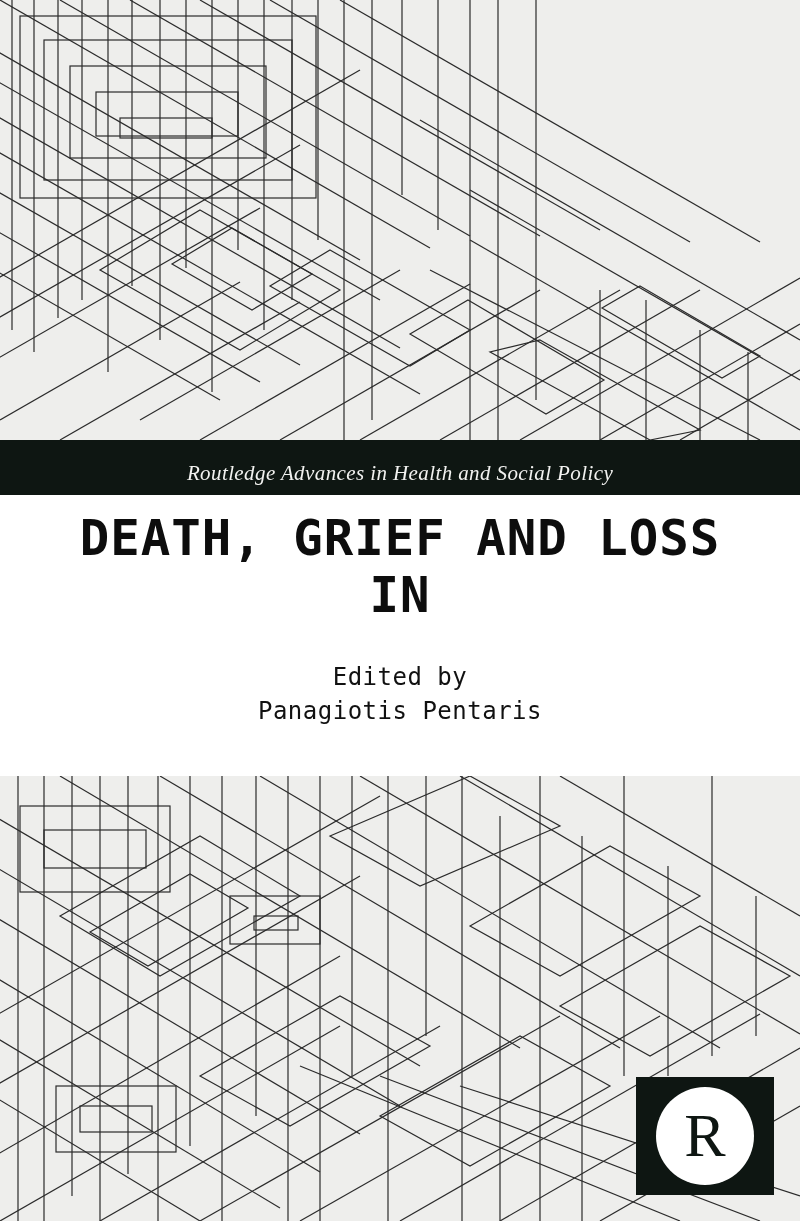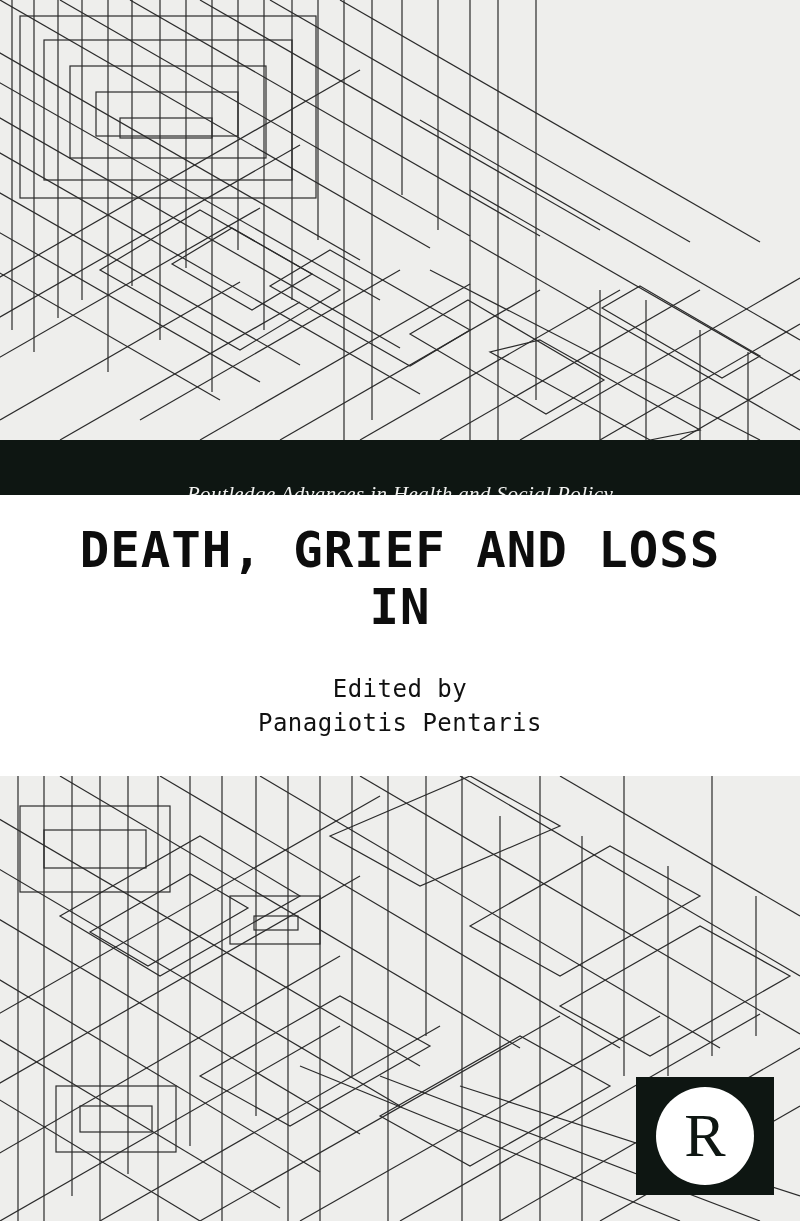--- a/index.html
+++ b/index.html
@@ -38,21 +38,21 @@
   }
   
   #series-band {
     position: absolute;
     left: 0;
     top: 440px;
     width: 800px;
     height: 67px;
     background: #0e1612;
     display: flex;
-    align-items: flex-end;
+    align-items: center;
     justify-content: center;
   }
   #series-band .series-text {
     font-family: "Liberation Serif", serif;
     font-style: italic;
     font-size: 21px;
     letter-spacing: 0.4px;
     color: #f2f2f0;
     white-space: nowrap;
   }
@@ -61,22 +61,21 @@
     position: absolute;
     left: 0;
     top: 495px;
     width: 800px;
     height: 281px;
     background: #ffffff;
     box-sizing: border-box;
     padding: 0 55px;
   }
   #book-title {
-    margin: 0;
-    padding-top: 28px;
+    margin: 16px;
     font-family: "DejaVu Sans Mono", monospace;
     font-weight: bold;
     font-size: 49px;
     line-height: 1.16;
     letter-spacing: 1px;
     text-align: center;
     color: #0d0d0d;
     text-transform: uppercase;
   }
   #editor-block {

